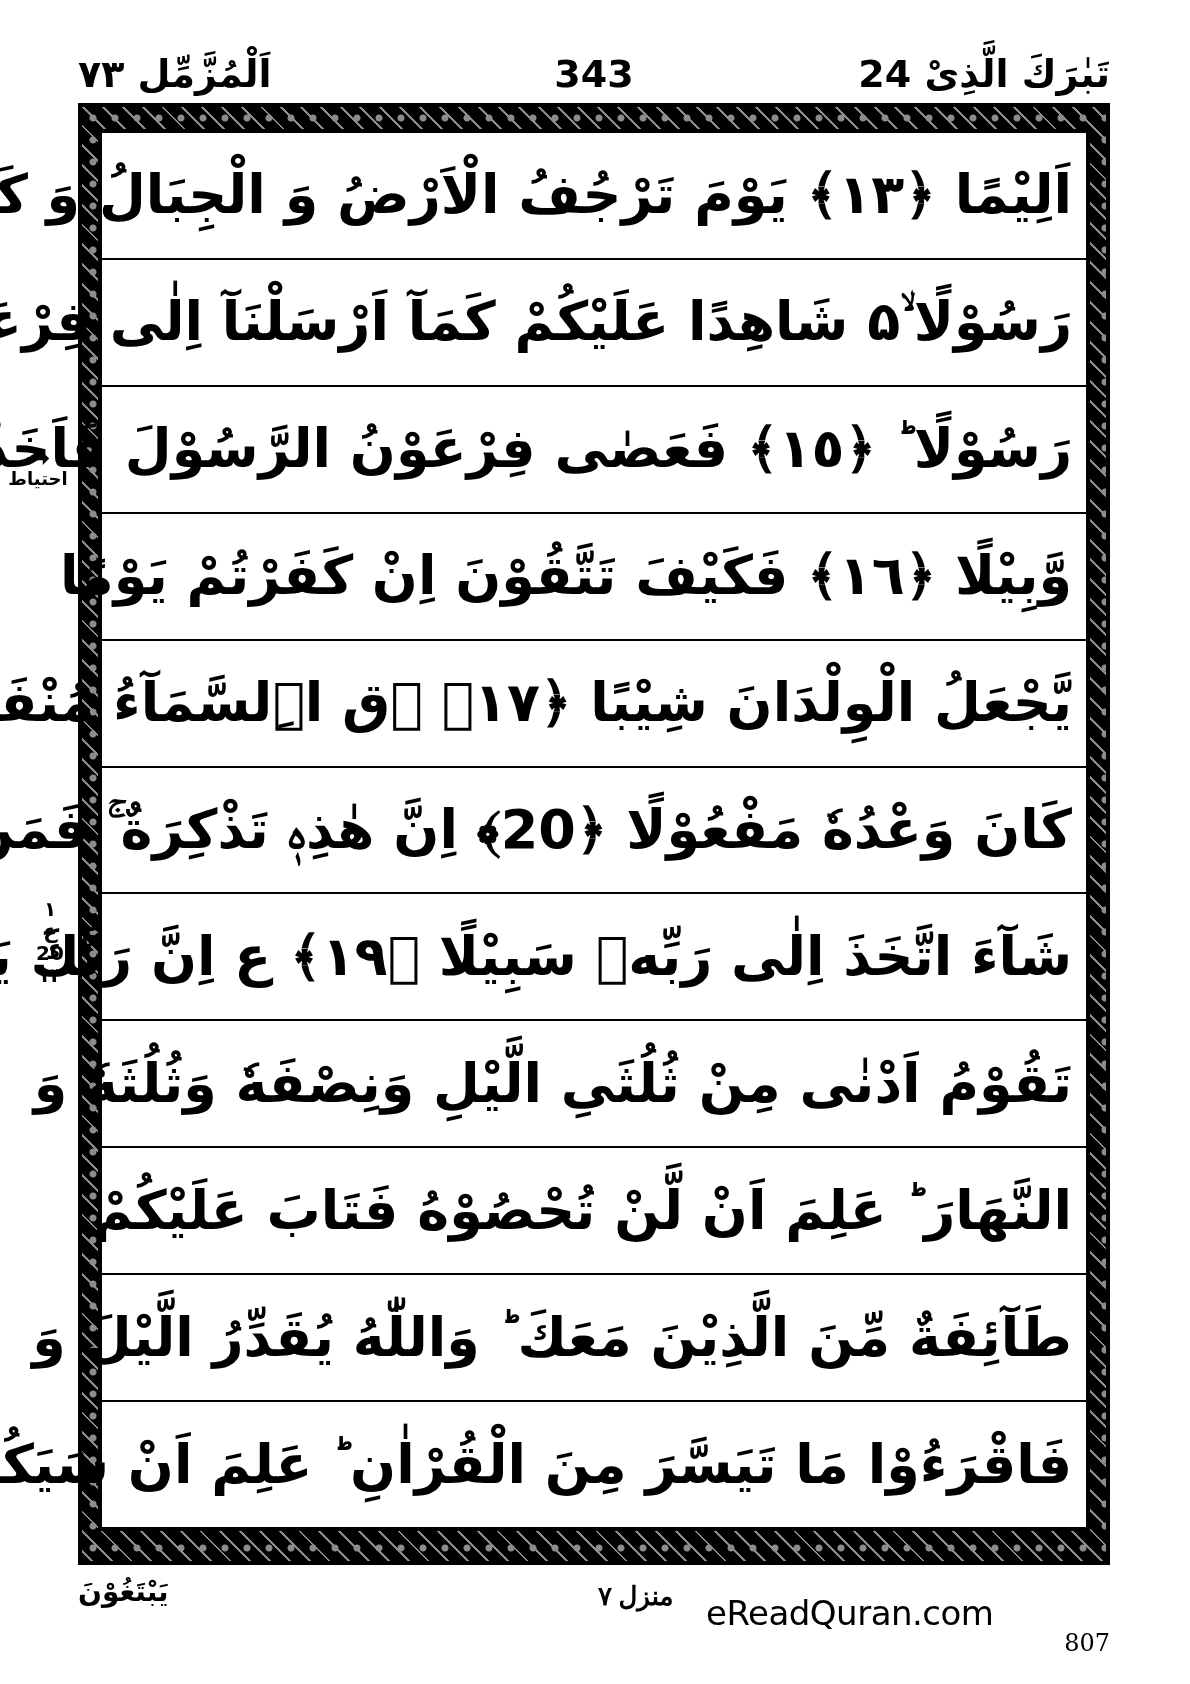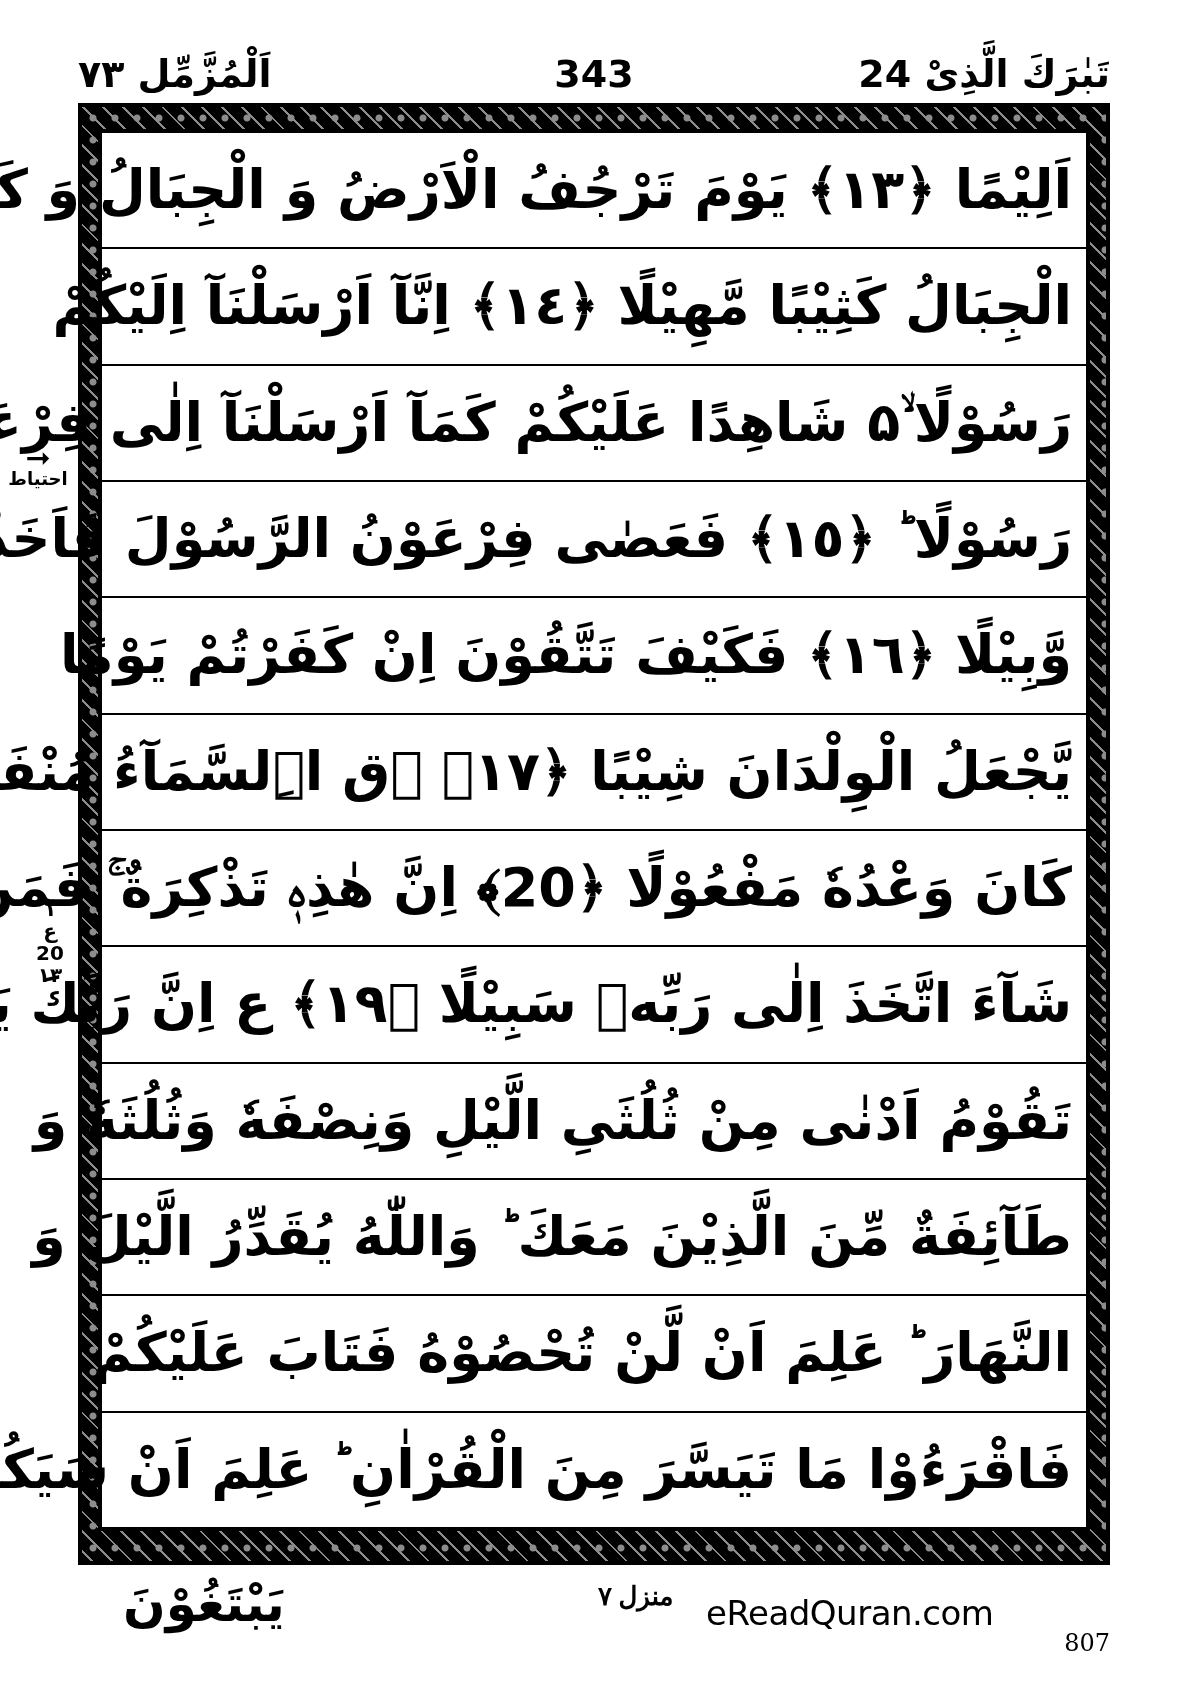--- a/index.html
+++ b/index.html
@@ -44,21 +44,21 @@
     white-space: nowrap; width: 100%; text-align: justify; text-align-last: justify; direction: rtl;
   }
 
   .margin-note { position: absolute; font-weight: bold; direction: rtl; text-align: center; }
   .ehtiyat { left: 8px; top: 448px; width: 60px; }
   .ehtiyat .arrow { font-size: 30px; line-height: 20px; }
   .ehtiyat .label { font-size: 18px; }
   .ruku { left: 28px; top: 898px; width: 44px; font-size: 20px; line-height: 22px; }
 
   .footer { position: absolute; left: 78px; top: 1575px; width: 1032px; height: 70px; }
-  .catchword { position: absolute; left: 0; top: 0; font-size: 50px; font-weight: bold; direction: rtl; margin-left: 45px; }
+  .catchword { position: absolute; left: 0; top: 0; font-size: 28px; font-weight: bold; direction: rtl; }
   .manzil { position: absolute; left: 520px; top: 6px; font-size: 26px; font-weight: bold; direction: rtl; font-family: Liberation Serif, serif; }
   .site { position: absolute; left: 628px; top: 18px; font-family: "DejaVu Sans", sans-serif; font-weight: normal; font-size: 34px; letter-spacing: -0.5px; }
   .page-num { position: absolute; right: 0; top: 14px; font-family: "DejaVu Serif", serif; font-size: 24px; margin-top: 40px; }
 </style>
 </head>
 <body>
 
 <div class="header">
   <div class="hdr-item hdr-right">تَبٰرَكَ الَّذِىْ 24</div>
   <div class="hdr-item hdr-center">343</div>
@@ -78,23 +78,20 @@
 </div>
 
 <div class="frame">
   <div class="ornament"></div>
   <div class="ornament-mask"></div>
   <div class="text-area">
     <div class="row">
         <div class="row-text">اَلِيْمًا ﴿١٣﴾ يَوْمَ تَرْجُفُ الْاَرْضُ وَ الْجِبَالُ وَ كَانَتِ</div>
       </div>
     <div class="row">
-        <div class="row-text">الْجِبَالُ كَثِيْبًا مَّهِيْلًا ﴿١٤﴾ اِنَّآ اَرْسَلْنَآ اِلَيْكُمْ</div>
-      </div>
-    <div class="row">
         <div class="row-text">رَسُوْلًا ۙ۵ شَاهِدًا عَلَيْكُمْ كَمَآ اَرْسَلْنَآ اِلٰى فِرْعَوْنَ</div>
       </div>
     <div class="row">
         <div class="row-text">رَسُوْلًا ؕ ﴿١٥﴾ فَعَصٰى فِرْعَوْنُ الرَّسُوْلَ فَاَخَذْنٰهُ اَخْذًا</div>
       </div>
     <div class="row">
         <div class="row-text">وَّبِيْلًا ﴿١٦﴾ فَكَيْفَ تَتَّقُوْنَ اِنْ كَفَرْتُمْ يَوْمًا</div>
       </div>
     <div class="row">
         <div class="row-text">يَّجْعَلُ الْوِلْدَانَ شِيْبًا ﴿١٧﴾ ۖق اِۨلسَّمَآءُ مُنْفَطِرٌۢ بِهٖ ؕ</div>
@@ -102,24 +99,24 @@
     <div class="row">
         <div class="row-text">كَانَ وَعْدُهٗ مَفْعُوْلًا ﴿20﴾ اِنَّ هٰذِهٖ تَذْكِرَةٌ ۚ فَمَنْ</div>
       </div>
     <div class="row">
         <div class="row-text">شَآءَ اتَّخَذَ اِلٰى رَبِّهٖ سَبِيْلًا ﴿١٩﴾ ع اِنَّ رَبَّكَ يَعْلَمُ اَنَّكَ</div>
       </div>
     <div class="row">
         <div class="row-text">تَقُوْمُ اَدْنٰى مِنْ ثُلُثَىِ الَّيْلِ وَنِصْفَهٗ وَثُلُثَهٗ وَ</div>
       </div>
     <div class="row">
-        <div class="row-text">طَآئِفَةٌ مِّنَ الَّذِيْنَ مَعَكَ ؕ وَاللّٰهُ يُقَدِّرُ الَّيْلَ وَ</div>
+        <div class="row-text">النَّهَارَ ؕ عَلِمَ اَنْ لَّنْ تُحْصُوْهُ فَتَابَ عَلَيْكُمْ</div>
       </div>
     <div class="row">
-        <div class="row-text">النَّهَارَ ؕ عَلِمَ اَنْ لَّنْ تُحْصُوْهُ فَتَابَ عَلَيْكُمْ</div>
+        <div class="row-text">طَآئِفَةٌ مِّنَ الَّذِيْنَ مَعَكَ ؕ وَاللّٰهُ يُقَدِّرُ الَّيْلَ وَ</div>
       </div>
     <div class="row">
         <div class="row-text">فَاقْرَءُوْا مَا تَيَسَّرَ مِنَ الْقُرْاٰنِ ؕ عَلِمَ اَنْ سَيَكُوْنُ</div>
       </div>
   </div>
 </div>
 
 <div class="footer">
   <div class="catchword">يَبْتَغُوْنَ</div>
   <div class="manzil">منزل ٧</div>

